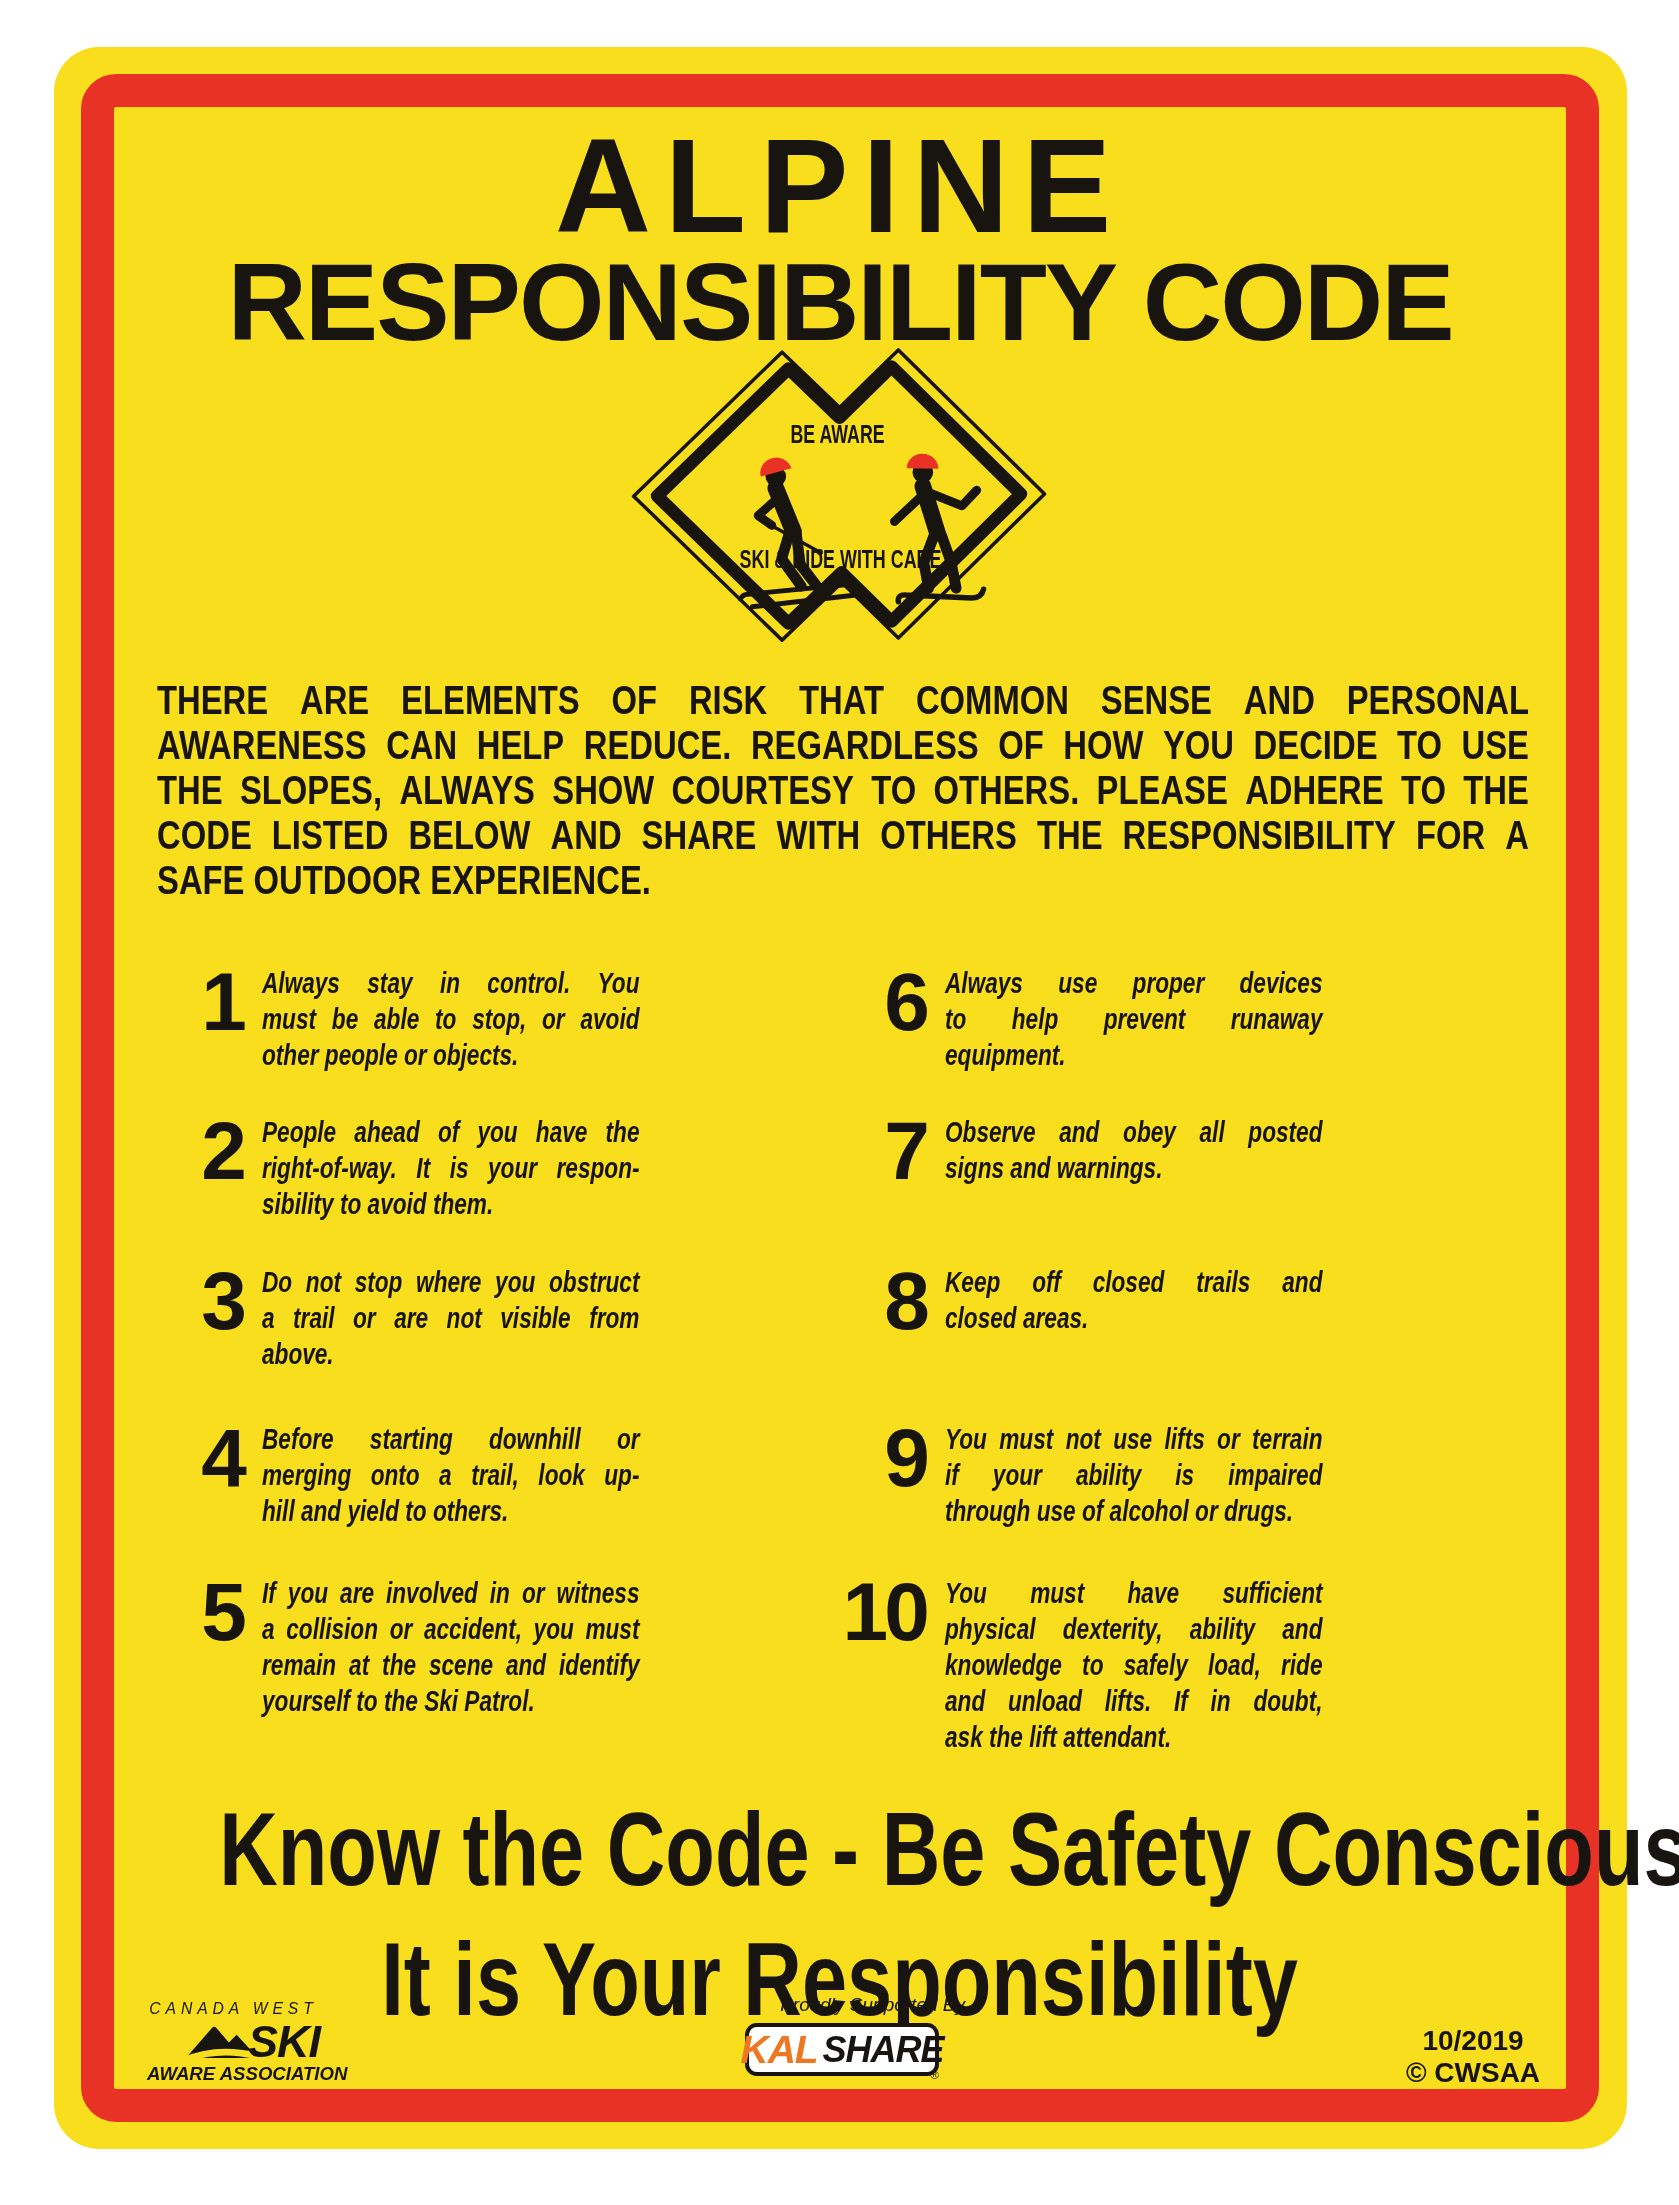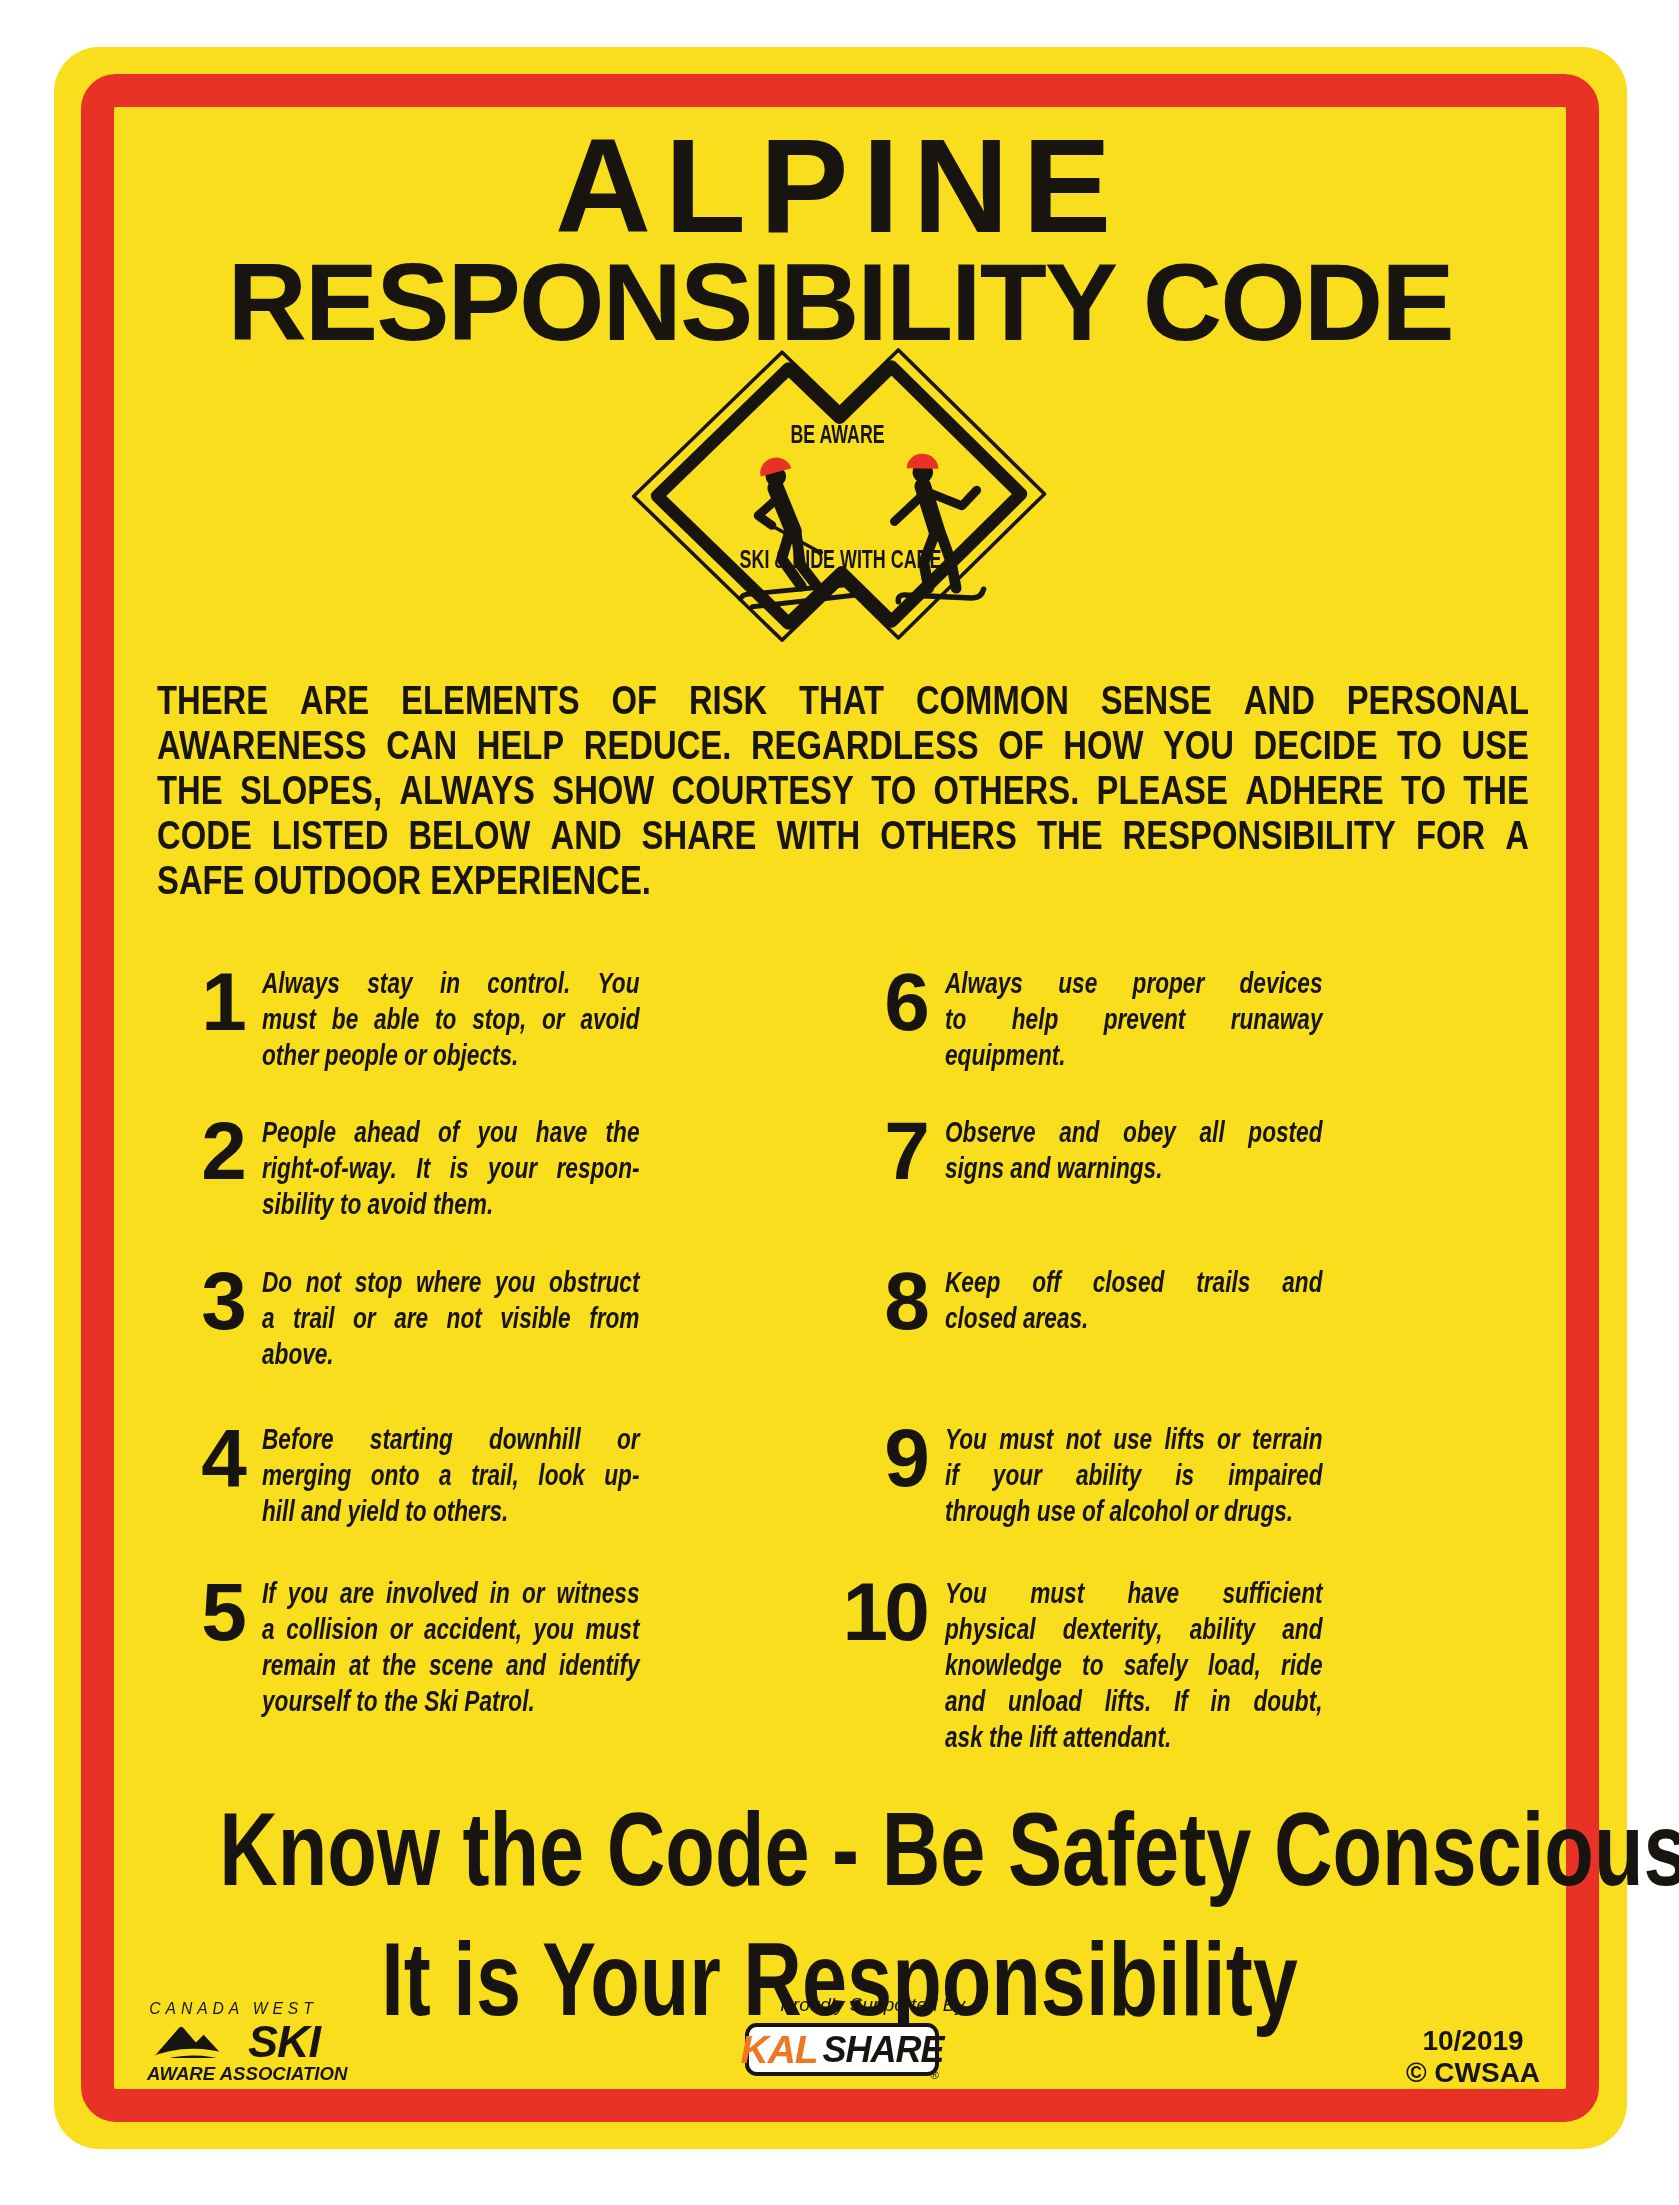--- a/index.html
+++ b/index.html
@@ -39,21 +39,21 @@
               font-size:29px;font-weight:bold;font-style:italic;}
   .irow{display:flex;justify-content:space-between;height:36px;line-height:36px;white-space:nowrap;}
   .irow.last{display:block;}
   
   .tag-line{position:absolute;left:0;right:0;text-align:center;line-height:1;}
   .tag-inner{display:inline-block;font-size:104px;font-weight:bold;transform:scaleX(.78);transform-origin:center top;white-space:nowrap;}
   .g1{top:1797px;margin-left:12px;} .g2{top:1891px;margin-top:36px;}
   
   .cwsaa{position:absolute;left:147px;top:2000px;width:173px;text-align:center;}
   .cwsaa .c1{font-size:15.7px;letter-spacing:4.9px;font-style:italic;white-space:nowrap;}
-  .cwsaa .crow{display:flex;align-items:flex-end;justify-content:space-between;height:43px;margin-top:1px;}
+  .cwsaa .crow{display:flex;align-items:flex-end;justify-content:flex-end;height:43px;margin-top:1px;}
   .cwsaa .ski{font-size:45px;font-weight:bold;font-style:italic;line-height:.86;margin-left:-15.7px;letter-spacing:-1px;}
   .cwsaa .c3{font-size:18.6px;font-weight:bold;font-style:italic;white-space:nowrap;margin-top:1px;}
   .supported{position:absolute;left:720px;top:1994px;width:245px;text-align:right;
              font-size:19px;font-style:italic;}
   .kaltire{position:absolute;left:745px;top:2023px;width:194px;height:53px;background:var(--white);
            border:4.9px solid var(--ink);border-radius:11.8px;box-sizing:border-box;
            display:flex;align-items:center;justify-content:center;}
   .kal{color:var(--kal-orange);font-size:39px;font-weight:bold;font-style:italic;letter-spacing:-1px;}
   .tire{color:var(--ink);font-size:36px;font-weight:bold;font-style:italic;letter-spacing:-1px;margin-left:4.9px;}
   .reg{position:absolute;right:-3.9px;bottom:-9.8px;font-size:11.8px;font-style:normal;color:var(--ink);}

